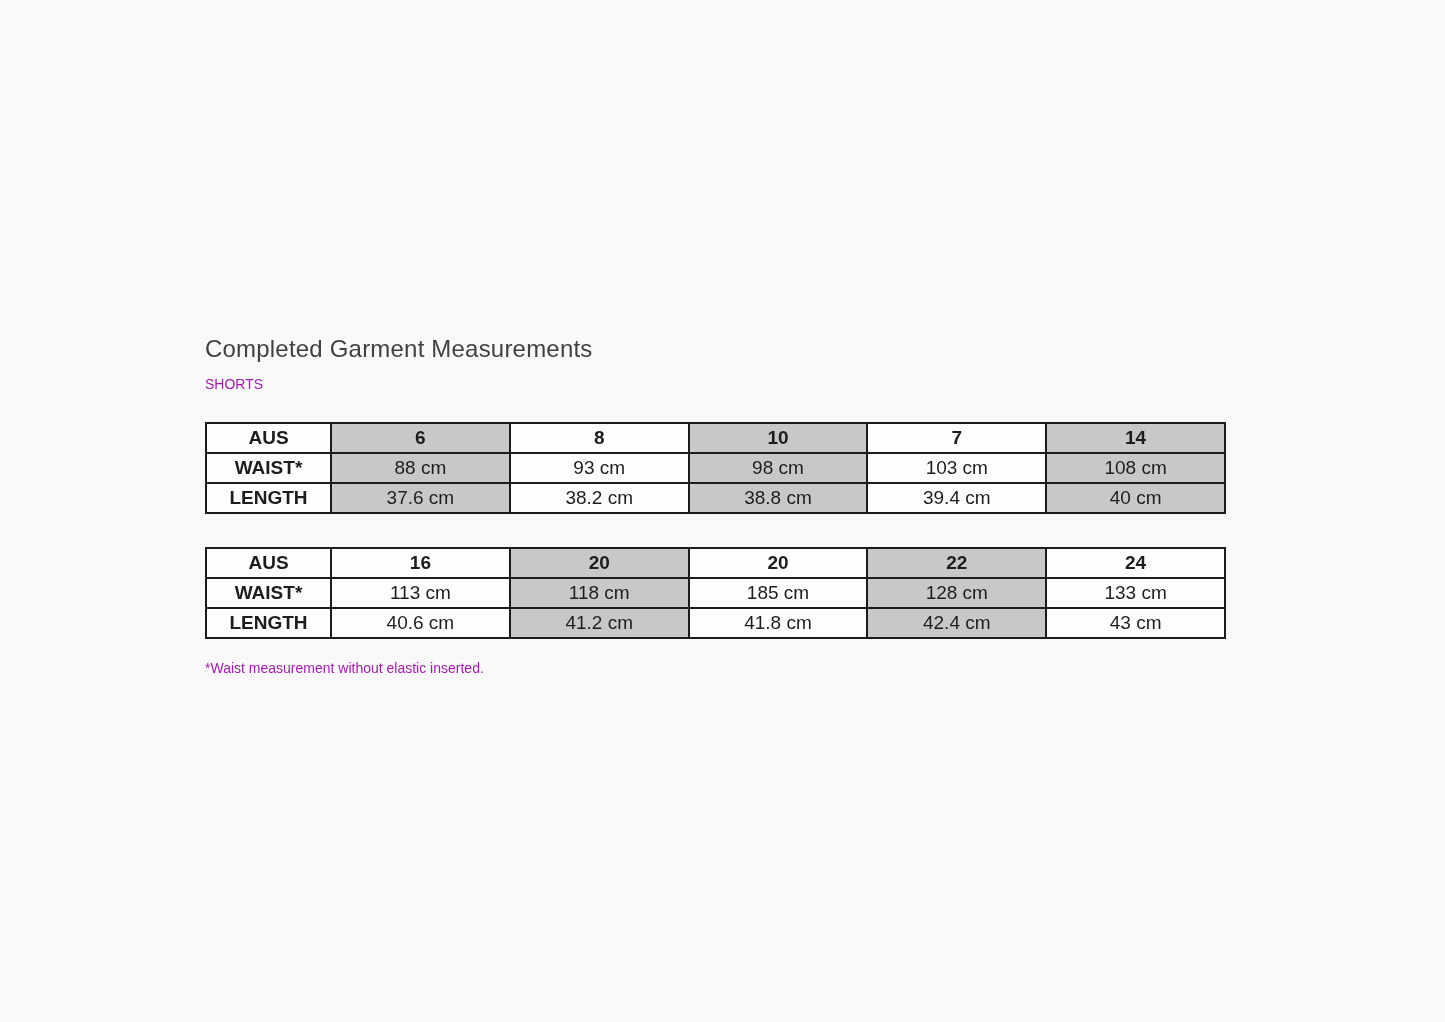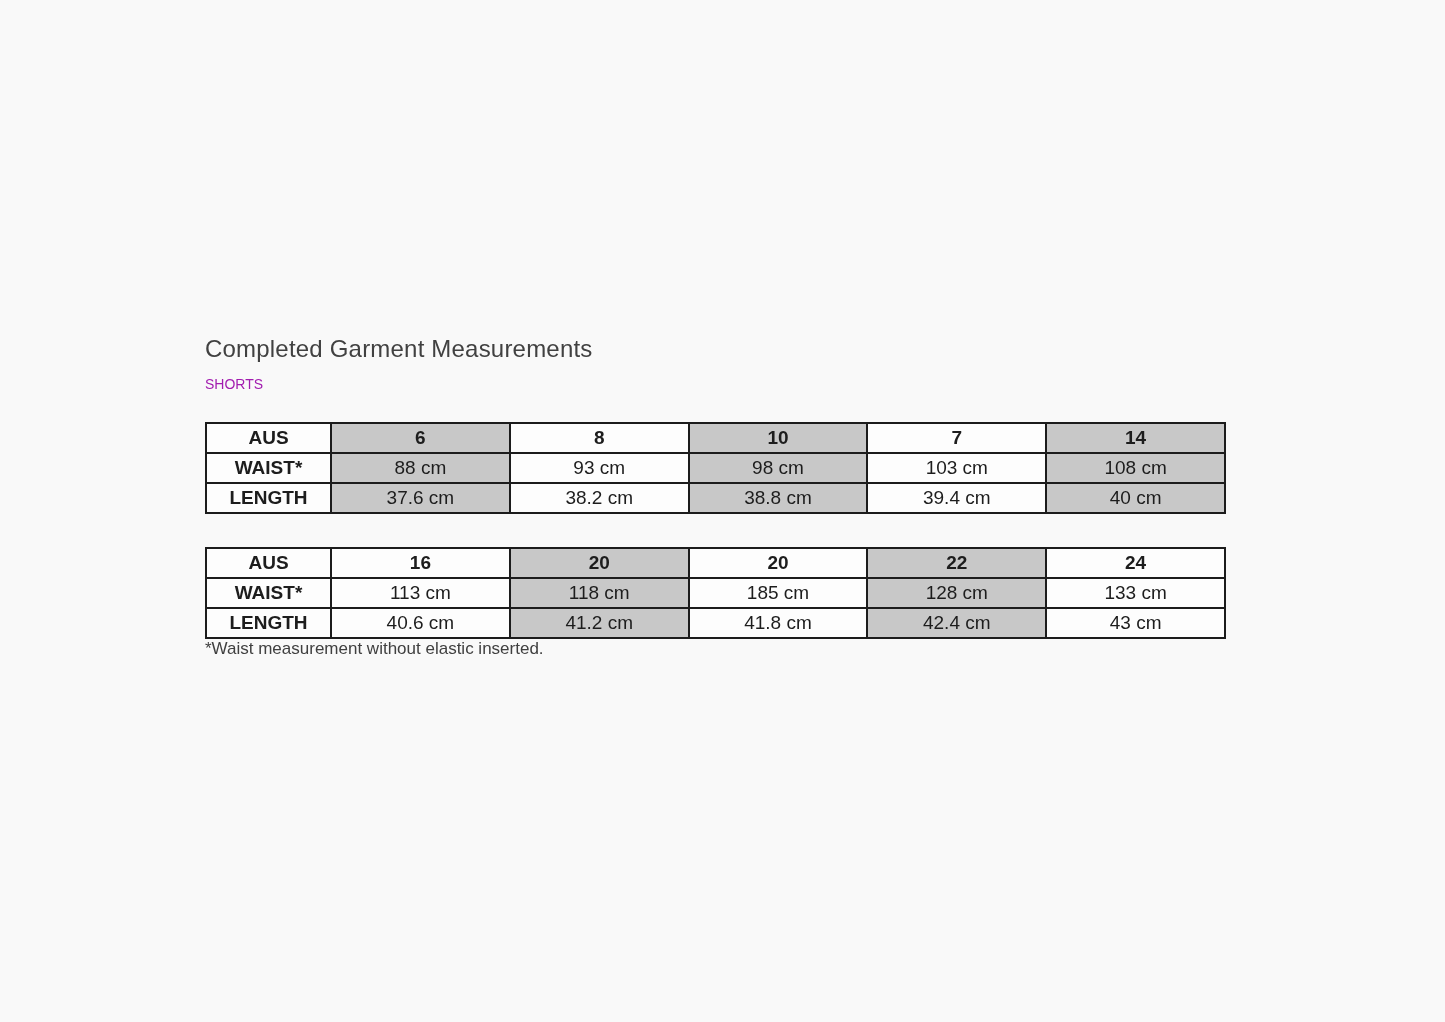--- a/index.html
+++ b/index.html
@@ -56,22 +56,23 @@
     padding: 0;
     background: var(--cell-bg);
   }
   table.size-table td.hdr {
     width: 125px;
     font-weight: 700;
   }
   table.size-table tr.size-row td { font-weight: 700; }
   table.size-table td.shaded { background: var(--shaded-cell); }
   .footnote {
-    font-size: 17px;
-    color: #404040;
+    margin-top: 21px;
+    font-size: 14px;
+    color: #a21caf;
   }
 </style>
 </head>
 <body>
 
 <div class="content">
 
   <div class="title">Completed Garment Measurements</div>
   <div class="subtitle">SHORTS</div>
 

